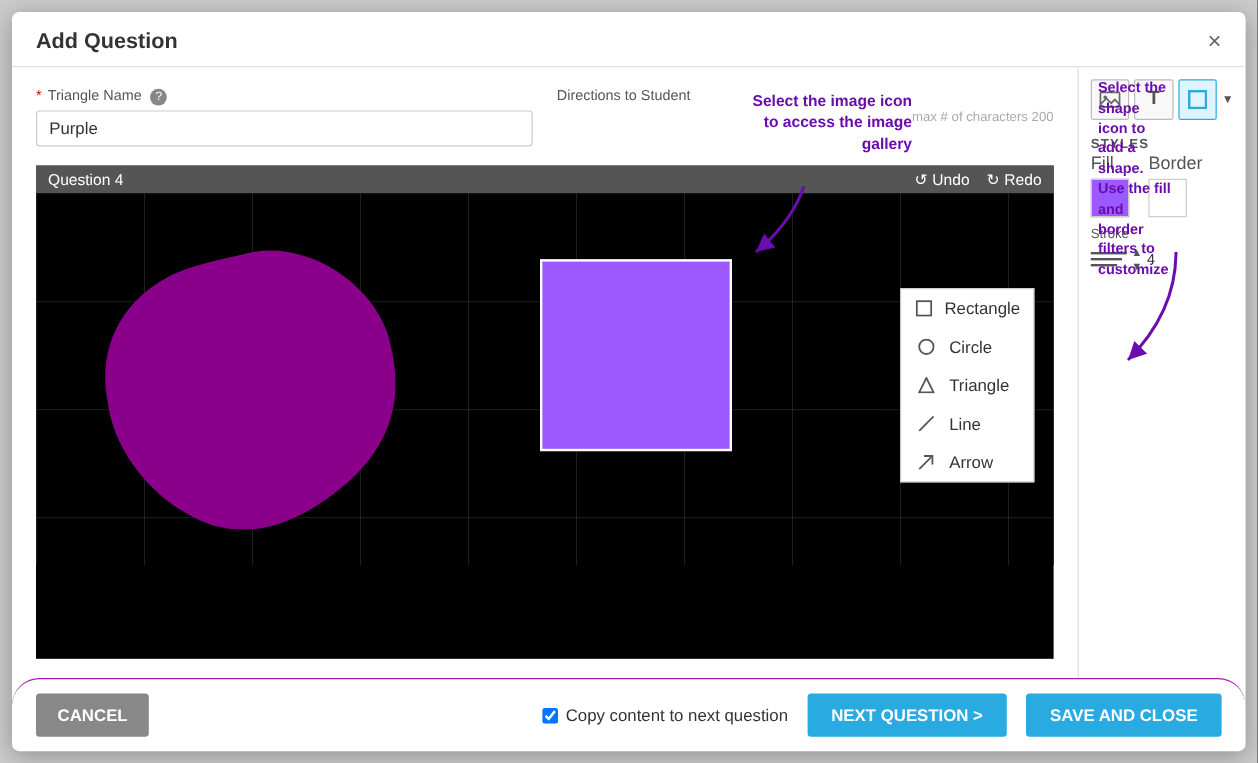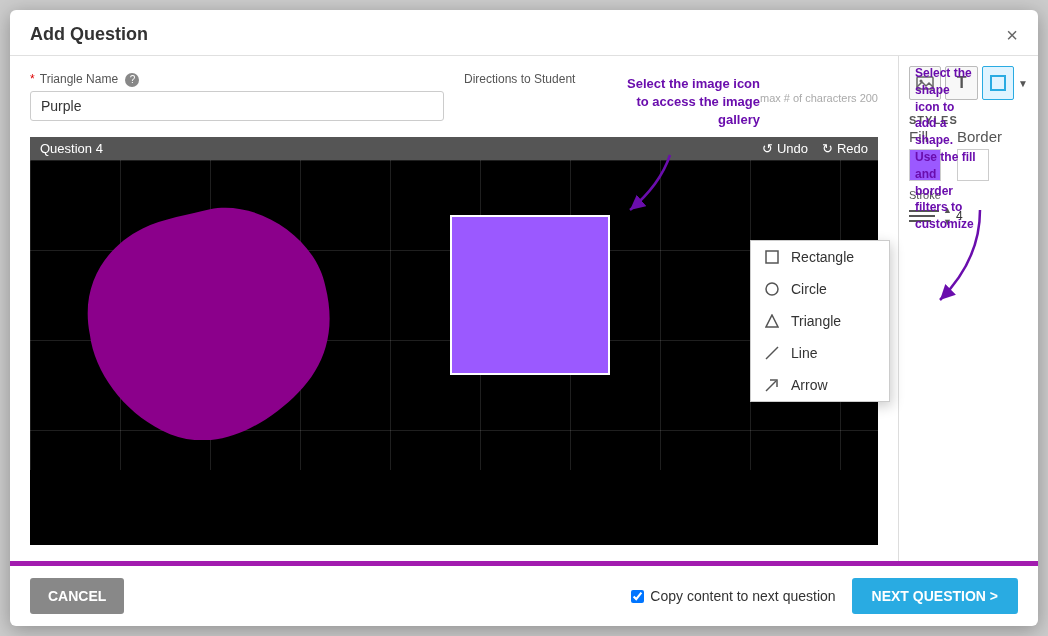--- a/index.html
+++ b/index.html
@@ -174,21 +174,21 @@
     }
 
     
     .shape-dropdown {
       position: absolute;
       top: 230px;
       left: 740px;
       background: #fff;
       border: 1px solid #ccc;
       box-shadow: 2px 4px 12px rgba(0,0,0,0.2);
-      width: 140px;
+      width: 112px;
       z-index: 100;
     }
 
     .shape-item {
       display: flex;
       align-items: center;
       gap: 10px;
       padding: 7px 12px;
       font-size: 14px;
       cursor: pointer;
@@ -281,22 +281,23 @@
     .stroke-value {
       font-size: 12px;
       color: #333;
     }
 
     
     .modal-footer {
       display: flex;
       align-items: center;
       padding: 12px 20px;
-      border-top: 5px solid #a21caf;
+      border-top: 1px solid #a21caf;
       gap: 16px;
+      border-radius: 23px;
     }
 
     .btn-cancel {
       background: #888;
       color: #fff;
       border: none;
       padding: 10px 18px;
       font-size: 14px;
       font-weight: bold;
       cursor: pointer;
@@ -551,15 +552,16 @@
   </svg>
 
   <div class="modal-footer">
     <button class="btn-cancel">CANCEL</button>
     <div class="footer-spacer"></div>
     <label class="copy-checkbox">
       <input type="checkbox" checked="" style="">
       <span>Copy content to next question</span>
     </label>
     <button class="btn-next">NEXT QUESTION &gt;</button>
+    <button class="btn-save">SAVE AND CLOSE</button>
   </div>
 
 </div>
 
 </body></html>

